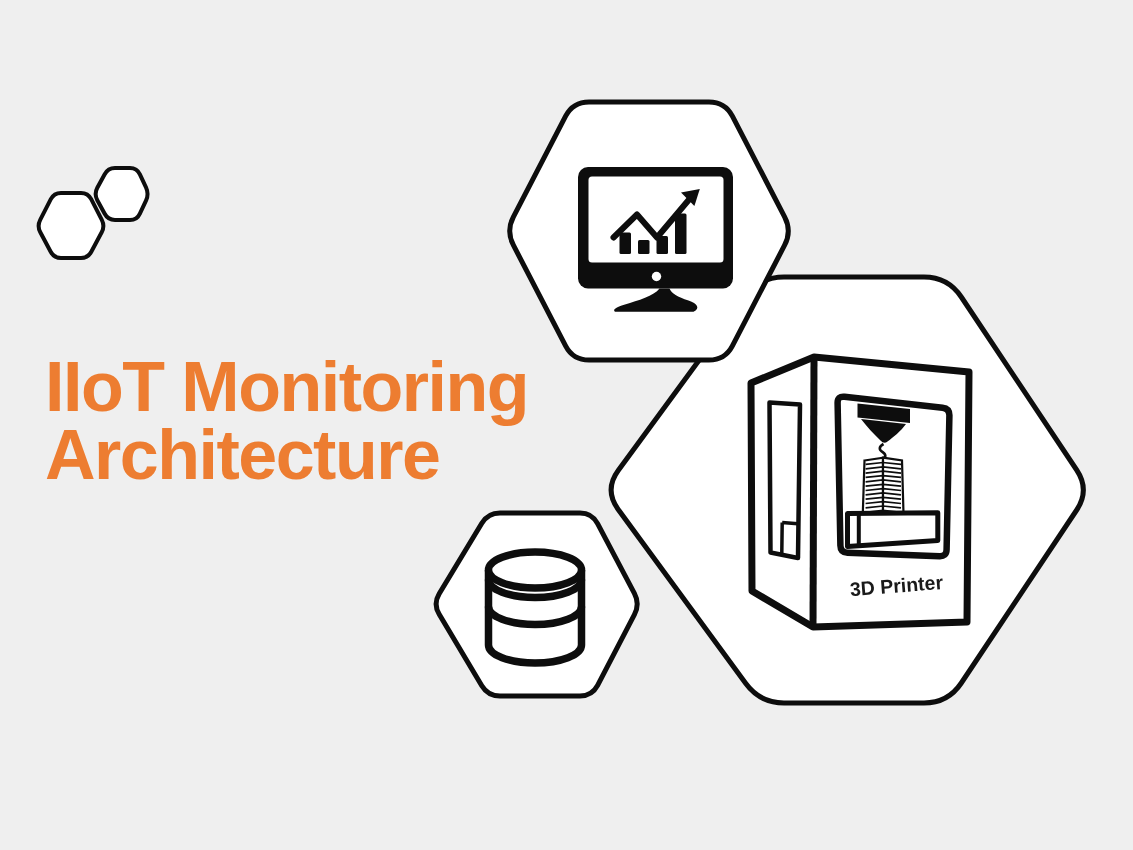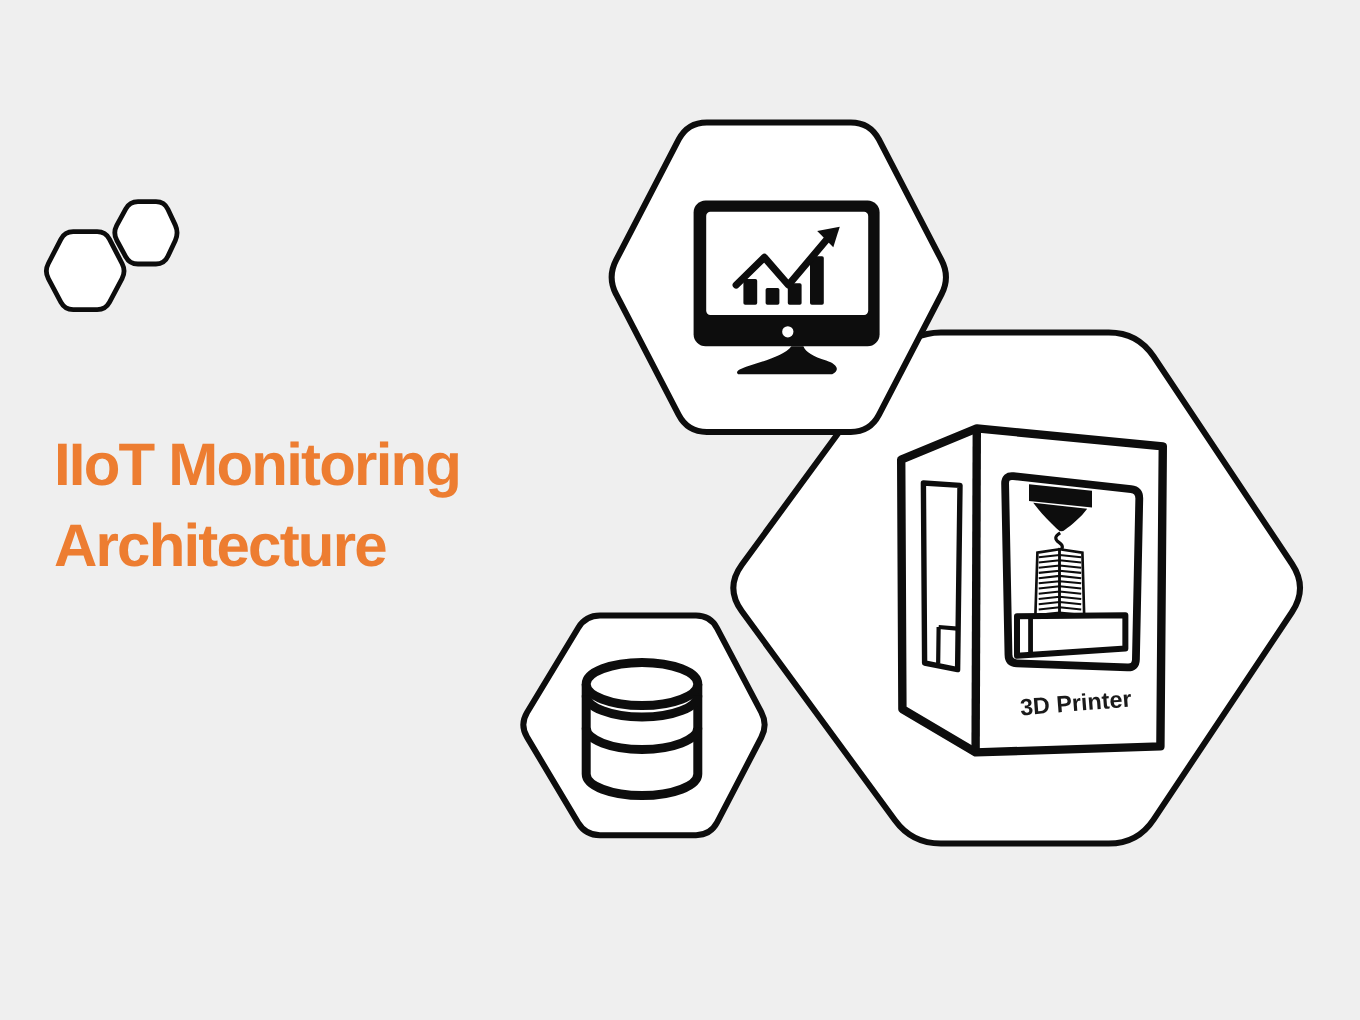--- a/index.html
+++ b/index.html
@@ -13,21 +13,21 @@
   }
   .stage{position:relative;width:1133px;height:850px;}
   .stage svg{position:absolute;left:0;top:0;}
   .hex{fill:var(--fill);stroke:var(--stroke);stroke-width:5;}
   .hex-sm{stroke-width:4;}
   .ink{fill:var(--stroke);}
   .ln{fill:none;stroke:var(--stroke);}
   .panel{fill:var(--fill);stroke:var(--stroke);}
   .title{
     position:absolute;left:45px;top:353px;
-    font-weight:bold;font-size:50px;line-height:68px;letter-spacing:-1.5px;
+    font-weight:bold;font-size:70px;line-height:68px;letter-spacing:-1.5px;
     color:var(--accent);
   }
   #printer-label-text{
     font-family:"Liberation Sans", sans-serif;
     font-weight:600;font-size:19.5px;fill:var(--label);
   }
 </style>
 </head>
 <body>
 

